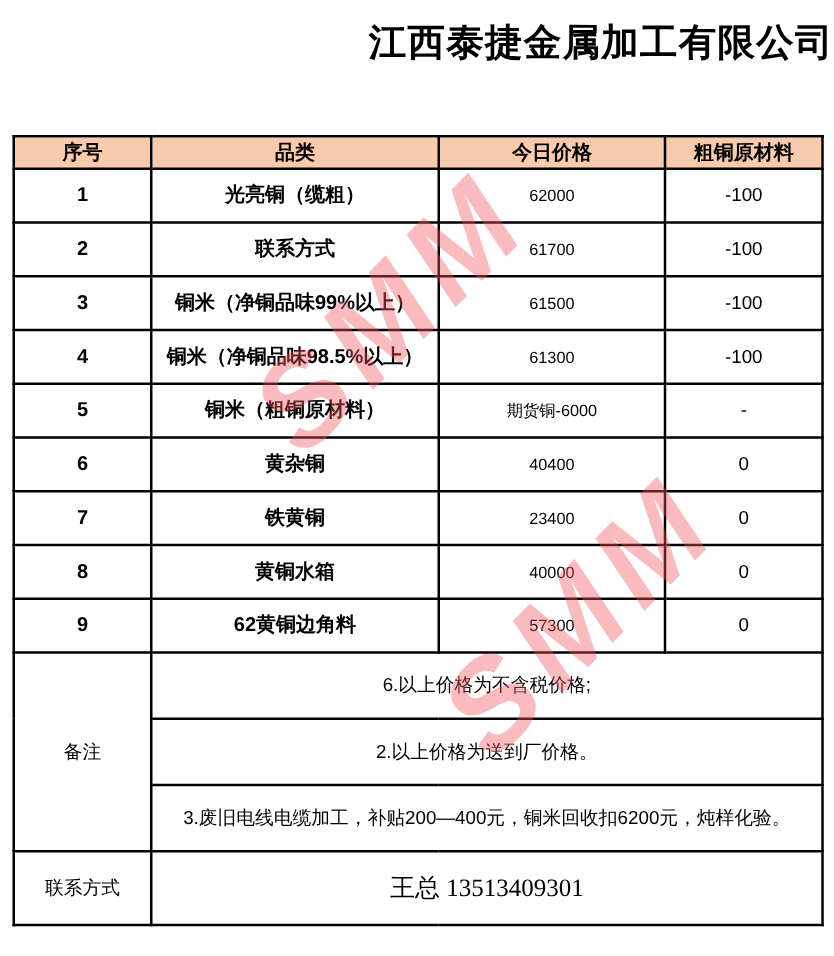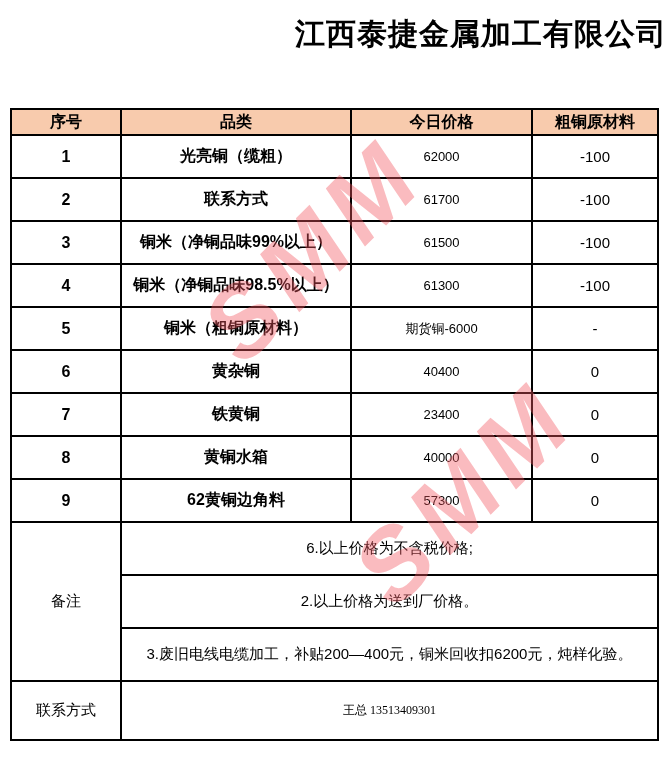--- a/index.html
+++ b/index.html
@@ -62,21 +62,21 @@
     text-align: left;
     font-weight: 400;
     font-size: 15px;
     padding-left: 5px;
     white-space: normal;
   }
   tr.contact { height: 59px; font-family: Liberation Serif, serif; }
   td.contact-value {
     text-align: left;
     font-weight: 400;
-    font-size: 12px;
+    font-size: 20px;
     padding-left: 5px;
   }
   .watermark {
     position: absolute;
     font-size: 100px;
     font-weight: 900;
     font-style: italic;
     letter-spacing: 10px;
     color: rgba(242, 85, 95, 0.40);
     transform: translate(-50%, -50%) rotate(-45deg);

